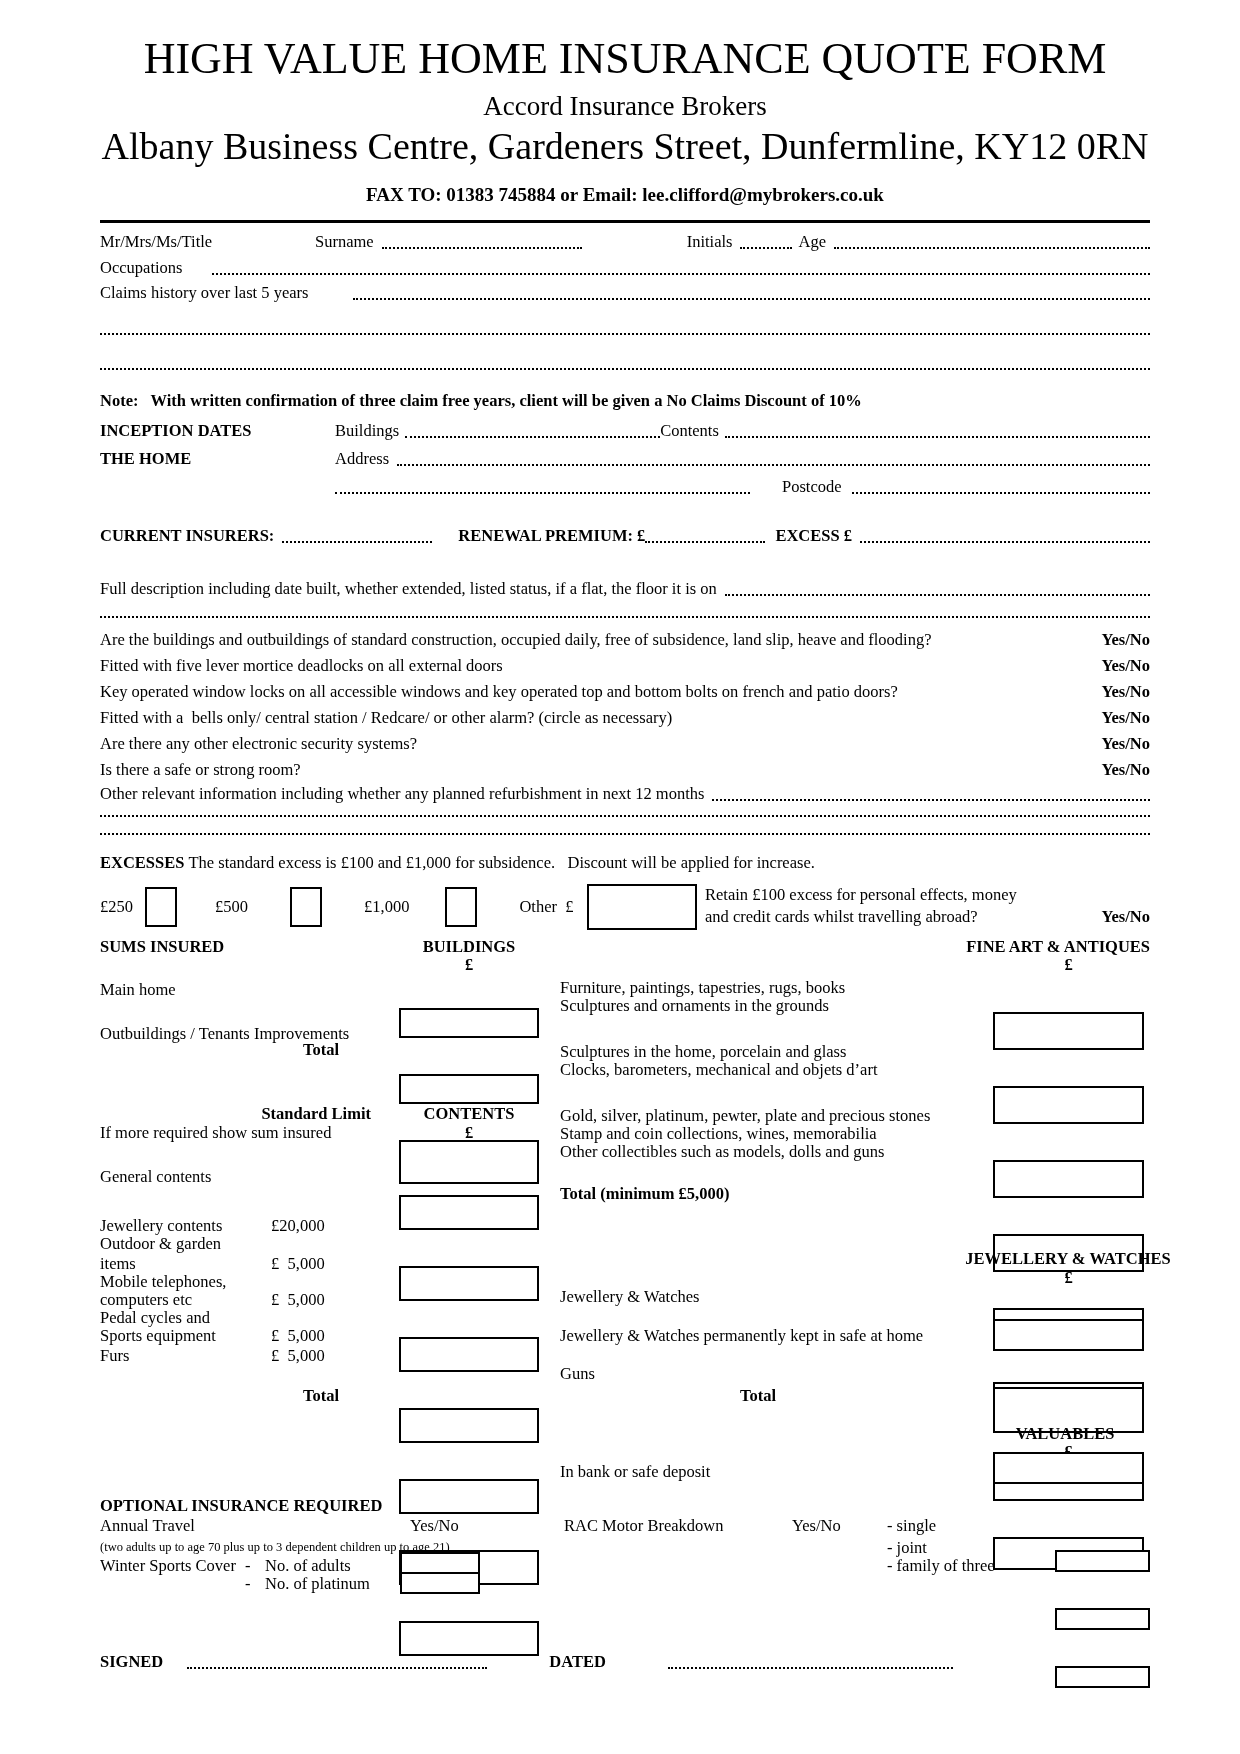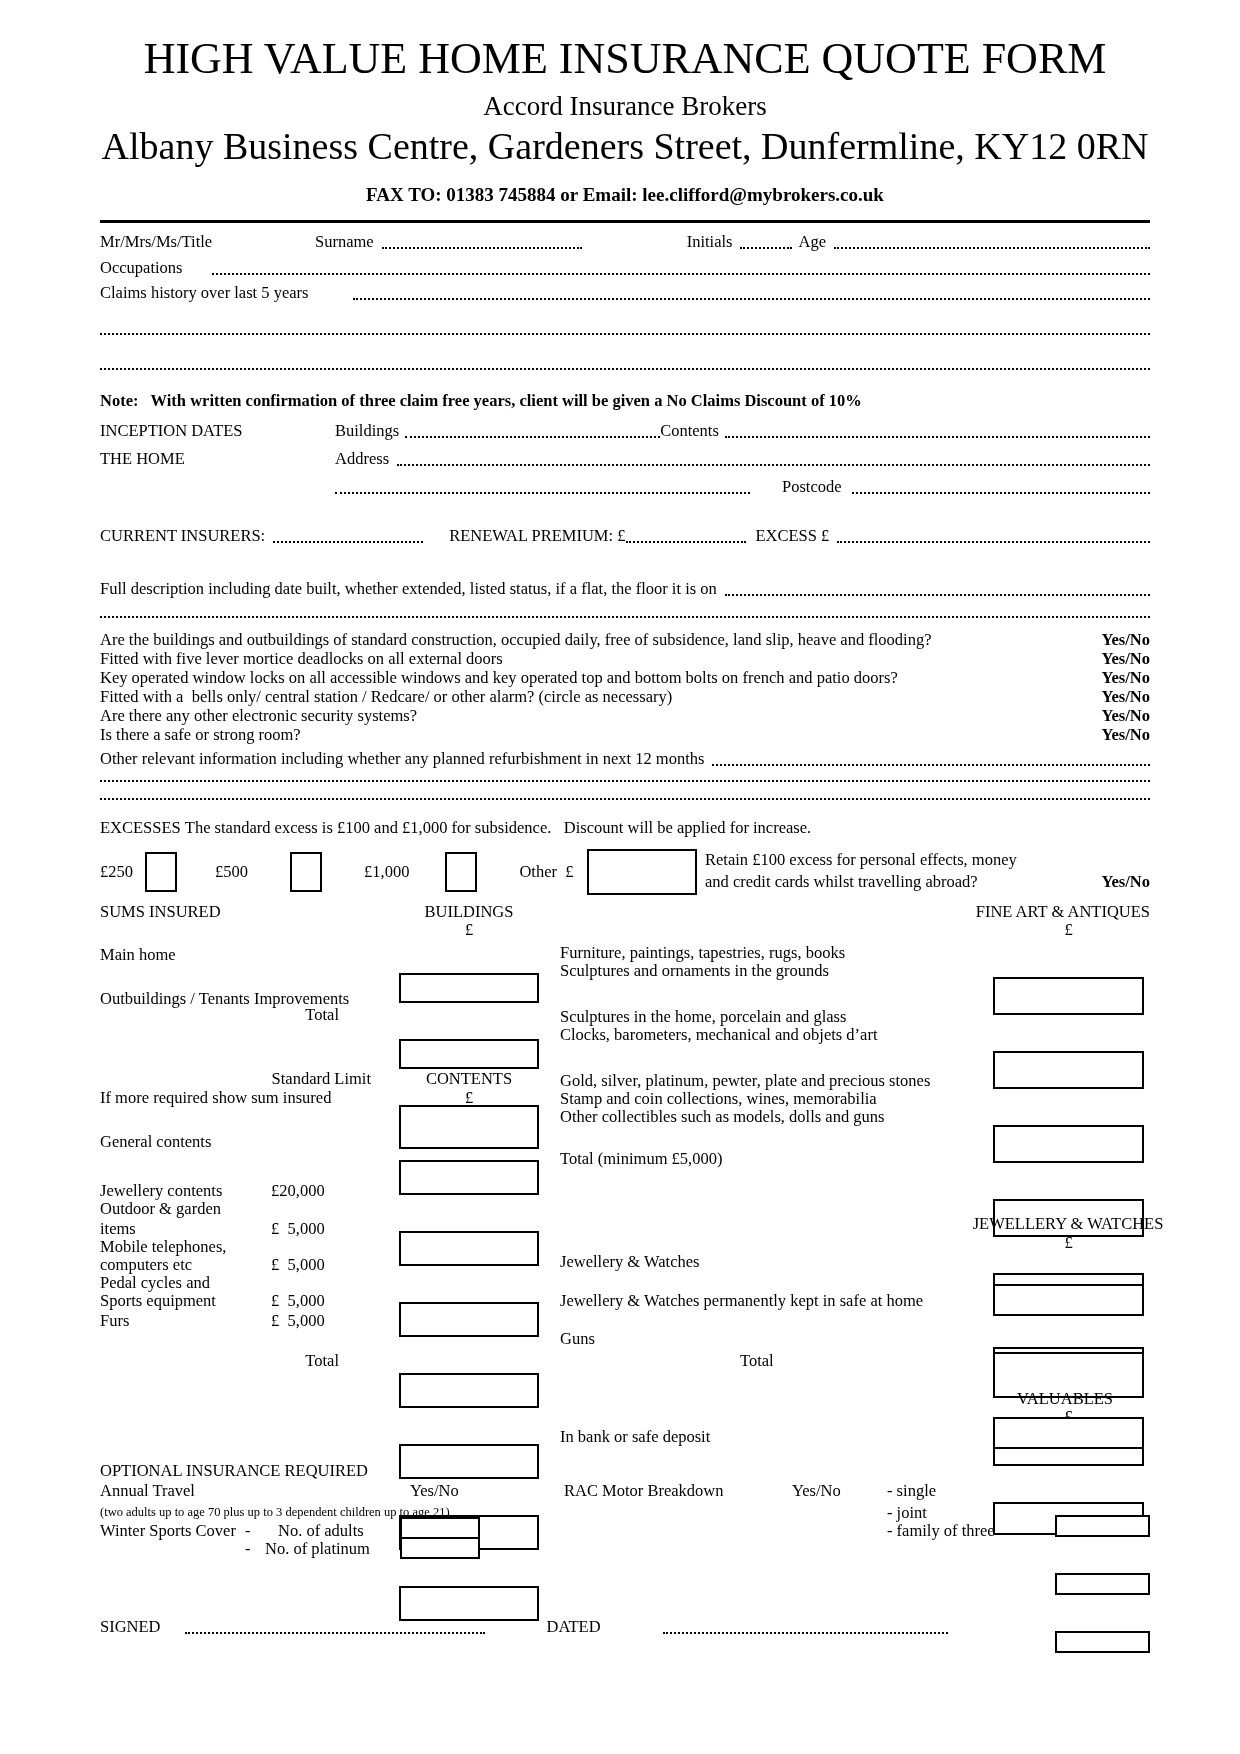--- a/index.html
+++ b/index.html
@@ -6,37 +6,37 @@
   html,body { background:#ffffff; }
   body { width:1240px; height:1754px; font-family:"Liberation Serif", serif; color:#000; }
   .page { width:1240px; height:1754px; padding:34px 90px 0 100px; position:relative; }
   .center { text-align:center; }
   .title { font-size:44px; line-height:1.12; font-weight:normal; }
   .org { font-size:27px; margin-top:8px; }
   .addr { font-size:38px; margin-top:2px; }
   .fax { font-size:19px; font-weight:bold; margin-top:16px; }
   .rule { border-top:3px solid #000; margin-top:14px; }
   .h { font-weight:bold; font-size:17px; }
-  .b { font-weight:normal; }
+  .b { font-weight:bold; }
   .row { display:flex; align-items:flex-end; font-size:16.5px; line-height:19px; }
   .pre { white-space:pre-wrap; }
   .dl { border-bottom:2px dotted #000; height:4px; margin-bottom:2px; }
   .dlf { flex:1 1 auto; }
   .dotline { border-bottom:2px dotted #000; height:0; }
   .yn { margin-left:auto; font-weight:bold; }
   .cb { width:32px; height:40px; border:2px solid #000; flex:none; }
   .cbw { width:110px; height:46px; border:2px solid #000; flex:none; }
   .vbox { border:2px solid #000; background:#fff; }
   .boxcol .vbox + .vbox { margin-top:-2px; }
   .sums { position:relative; height:660px; margin-top:4px; font-size:16.5px; line-height:19px; }
   .ab { position:absolute; white-space:pre; }
   .small { font-size:12.5px; }
   .excess-row { display:flex; align-items:center; margin-top:12px; font-size:16.5px; }
   .retain { margin-left:auto; width:445px; font-size:16.5px; line-height:22px; align-self:flex-start; }
-  .qrow { display:flex; align-items:flex-end; font-size:16.5px; line-height:19px; margin-top:0; }
+  .qrow { display:flex; align-items:flex-end; font-size:16.5px; line-height:19px; margin-top:7px; }
 </style>
 </head>
 <body>
 
 <div class="page">
 
   <div class="center title">HIGH VALUE HOME INSURANCE QUOTE FORM</div>
   <div class="center org">Accord Insurance Brokers</div>
   <div class="center addr">Albany Business Centre, Gardeners Street, Dunfermline, KY12 0RN</div>
   <div class="center fax">FAX TO: 01383 745884 or Email: lee.clifford@mybrokers.co.uk</div>
@@ -248,21 +248,21 @@
     <span class="ab b" style="left:0;top:562px">OPTIONAL INSURANCE REQUIRED</span>
     <span class="ab" style="left:0;top:582px">Annual Travel</span>
     <span class="ab" style="left:310px;top:582px">Yes/No</span>
     <span class="ab" style="left:464px;top:582px">RAC Motor Breakdown</span>
     <span class="ab" style="left:692px;top:582px">Yes/No</span>
     <span class="ab" style="left:787px;top:582px">- single</span>
     <span class="ab small" style="left:0;top:604px">(two adults up to age 70 plus up to 3 dependent children up to age 21)</span>
     <span class="ab" style="left:787px;top:604px">- joint</span>
     <span class="ab" style="left:0;top:622px">Winter Sports Cover</span>
     <span class="ab" style="left:145px;top:622px">-</span>
-    <span class="ab" style="left:178px;top:622px">No. of adults</span>
+    <span class="ab" style="left:165px;top:622px">No. of adults</span>
     <div class="ab vbox" style="left:300px;top:618px;width:80px;height:22px"></div>
     <span class="ab" style="left:787px;top:622px">- family of three</span>
     <span class="ab" style="left:145px;top:640px">-</span>
     <span class="ab" style="left:165px;top:640px">No. of platinum</span>
     <div class="ab vbox" style="left:300px;top:638px;width:80px;height:22px"></div>
 
     <div class="ab boxcol" style="left:955px;top:578px;width:95px">
       <div class="vbox" style="height:22px"></div>
       <div class="vbox" style="height:22px"></div>
       <div class="vbox" style="height:22px"></div>

